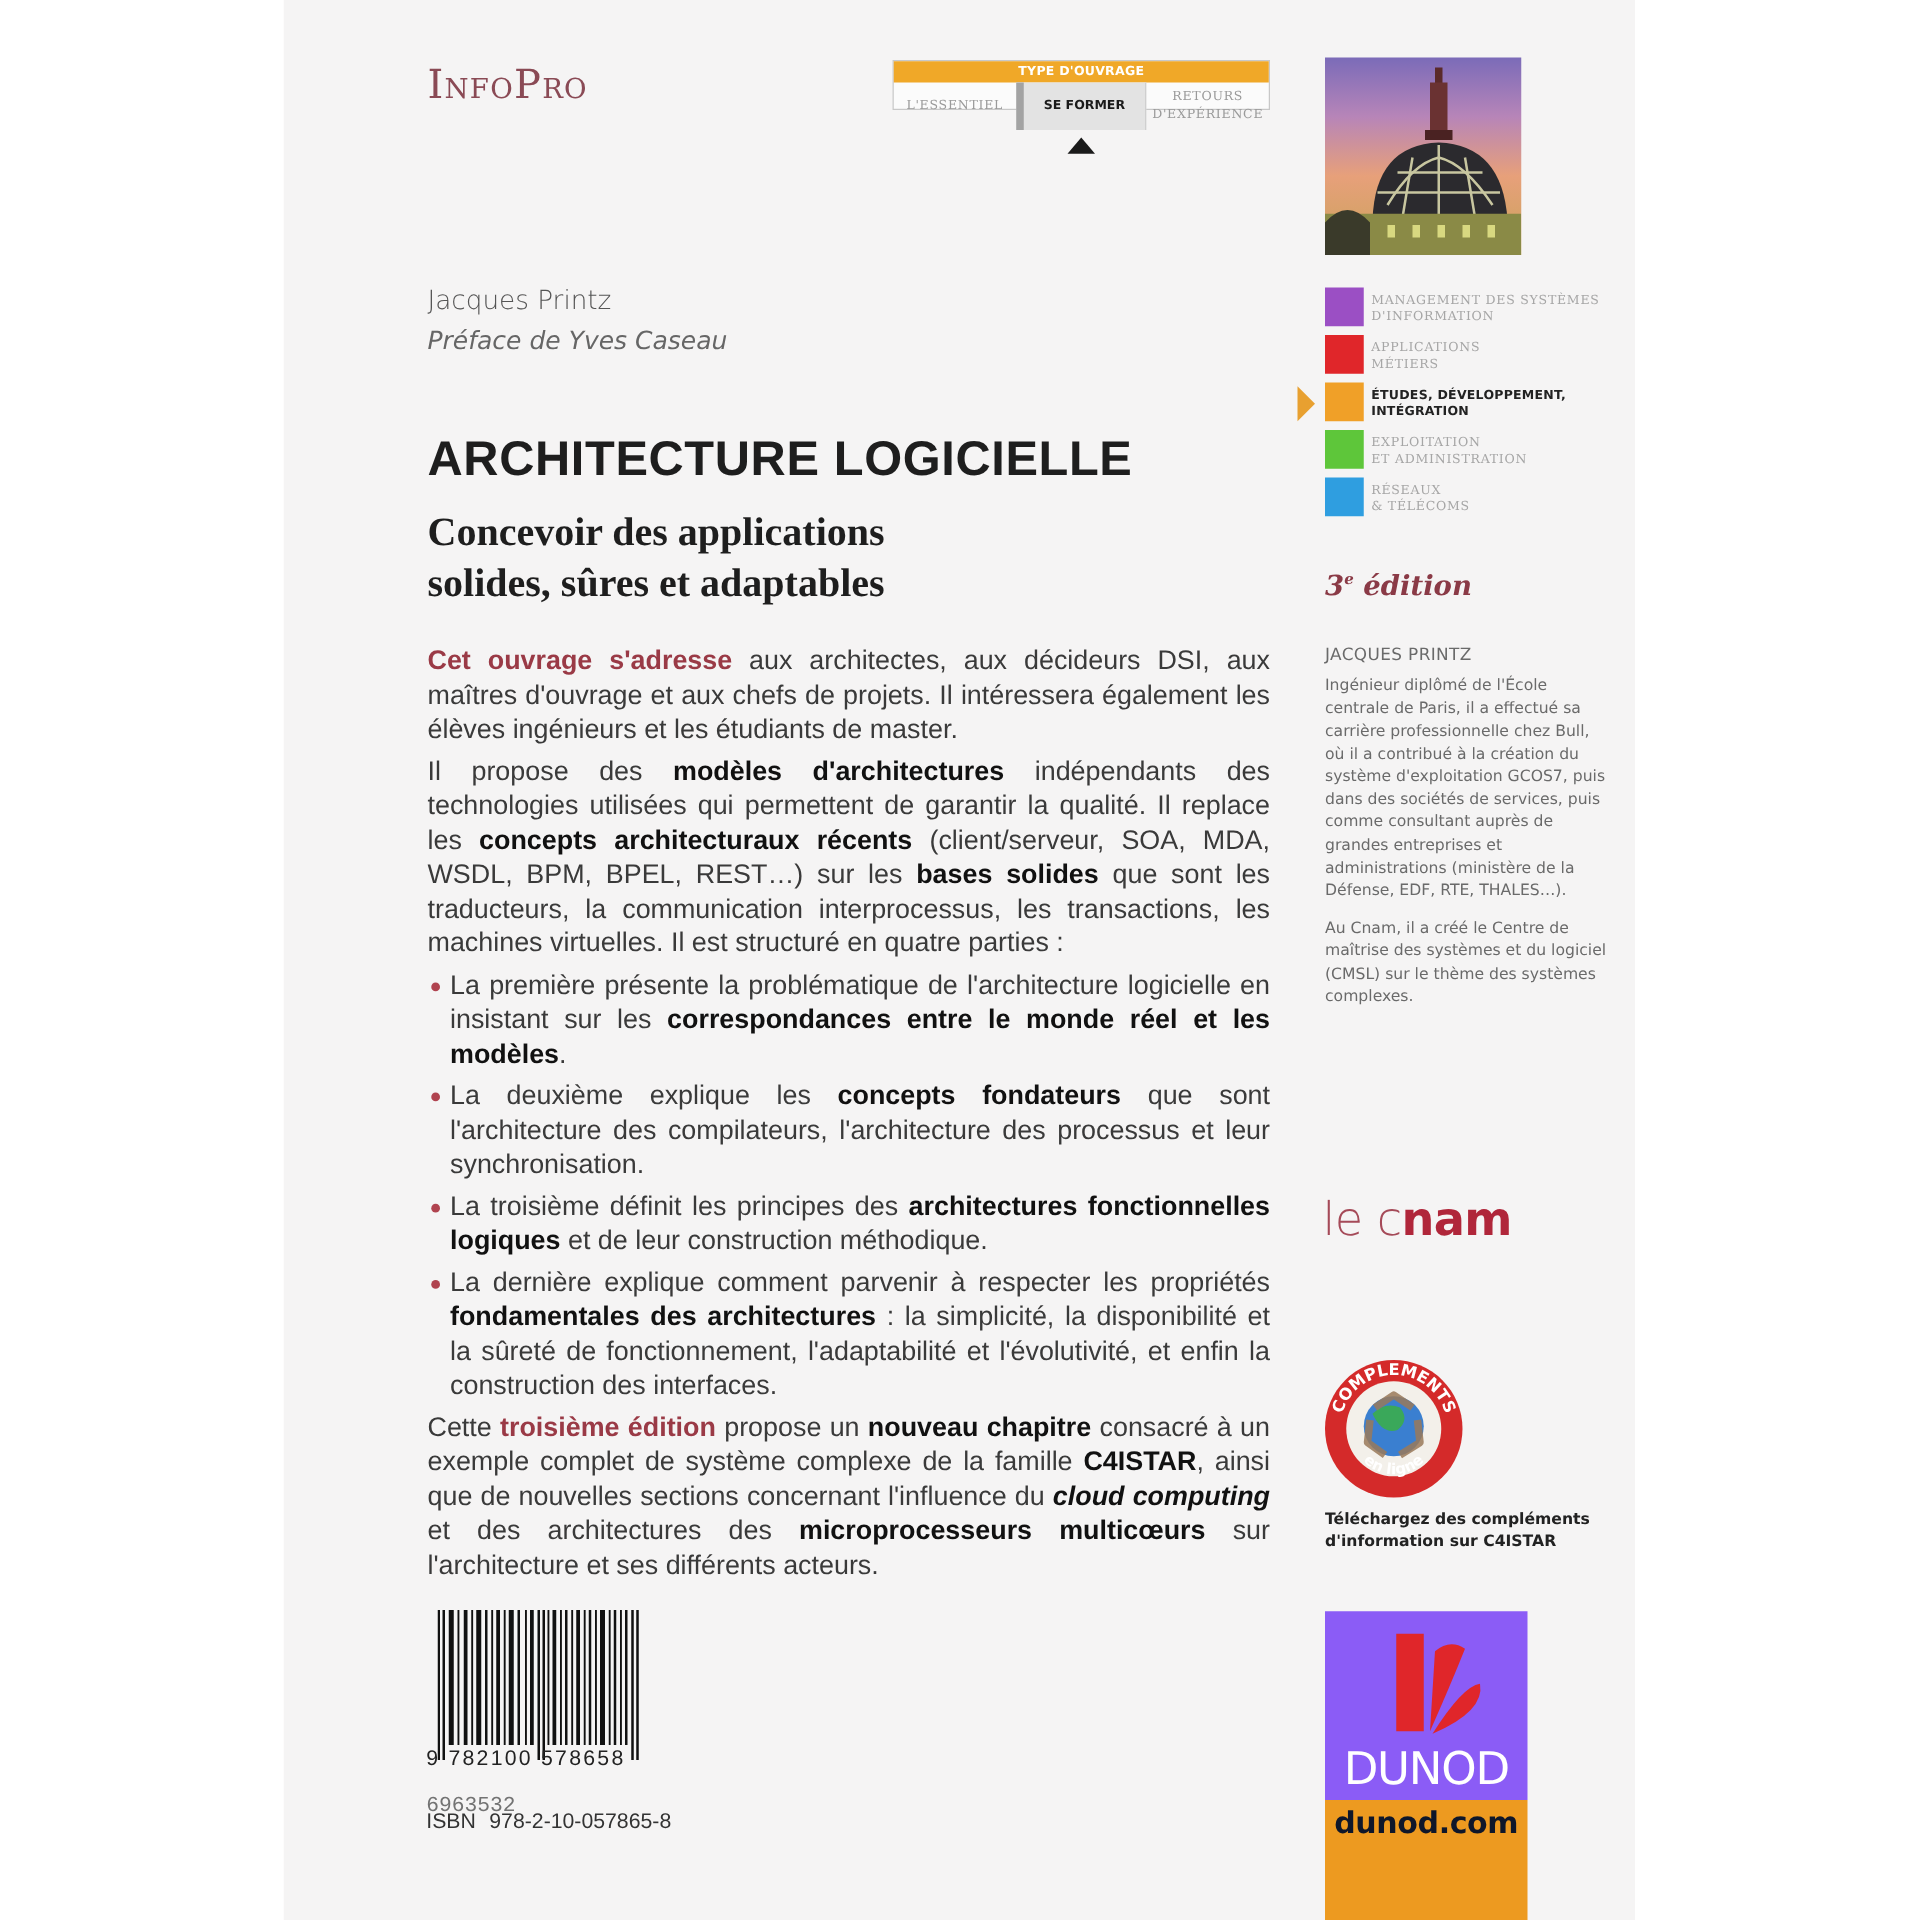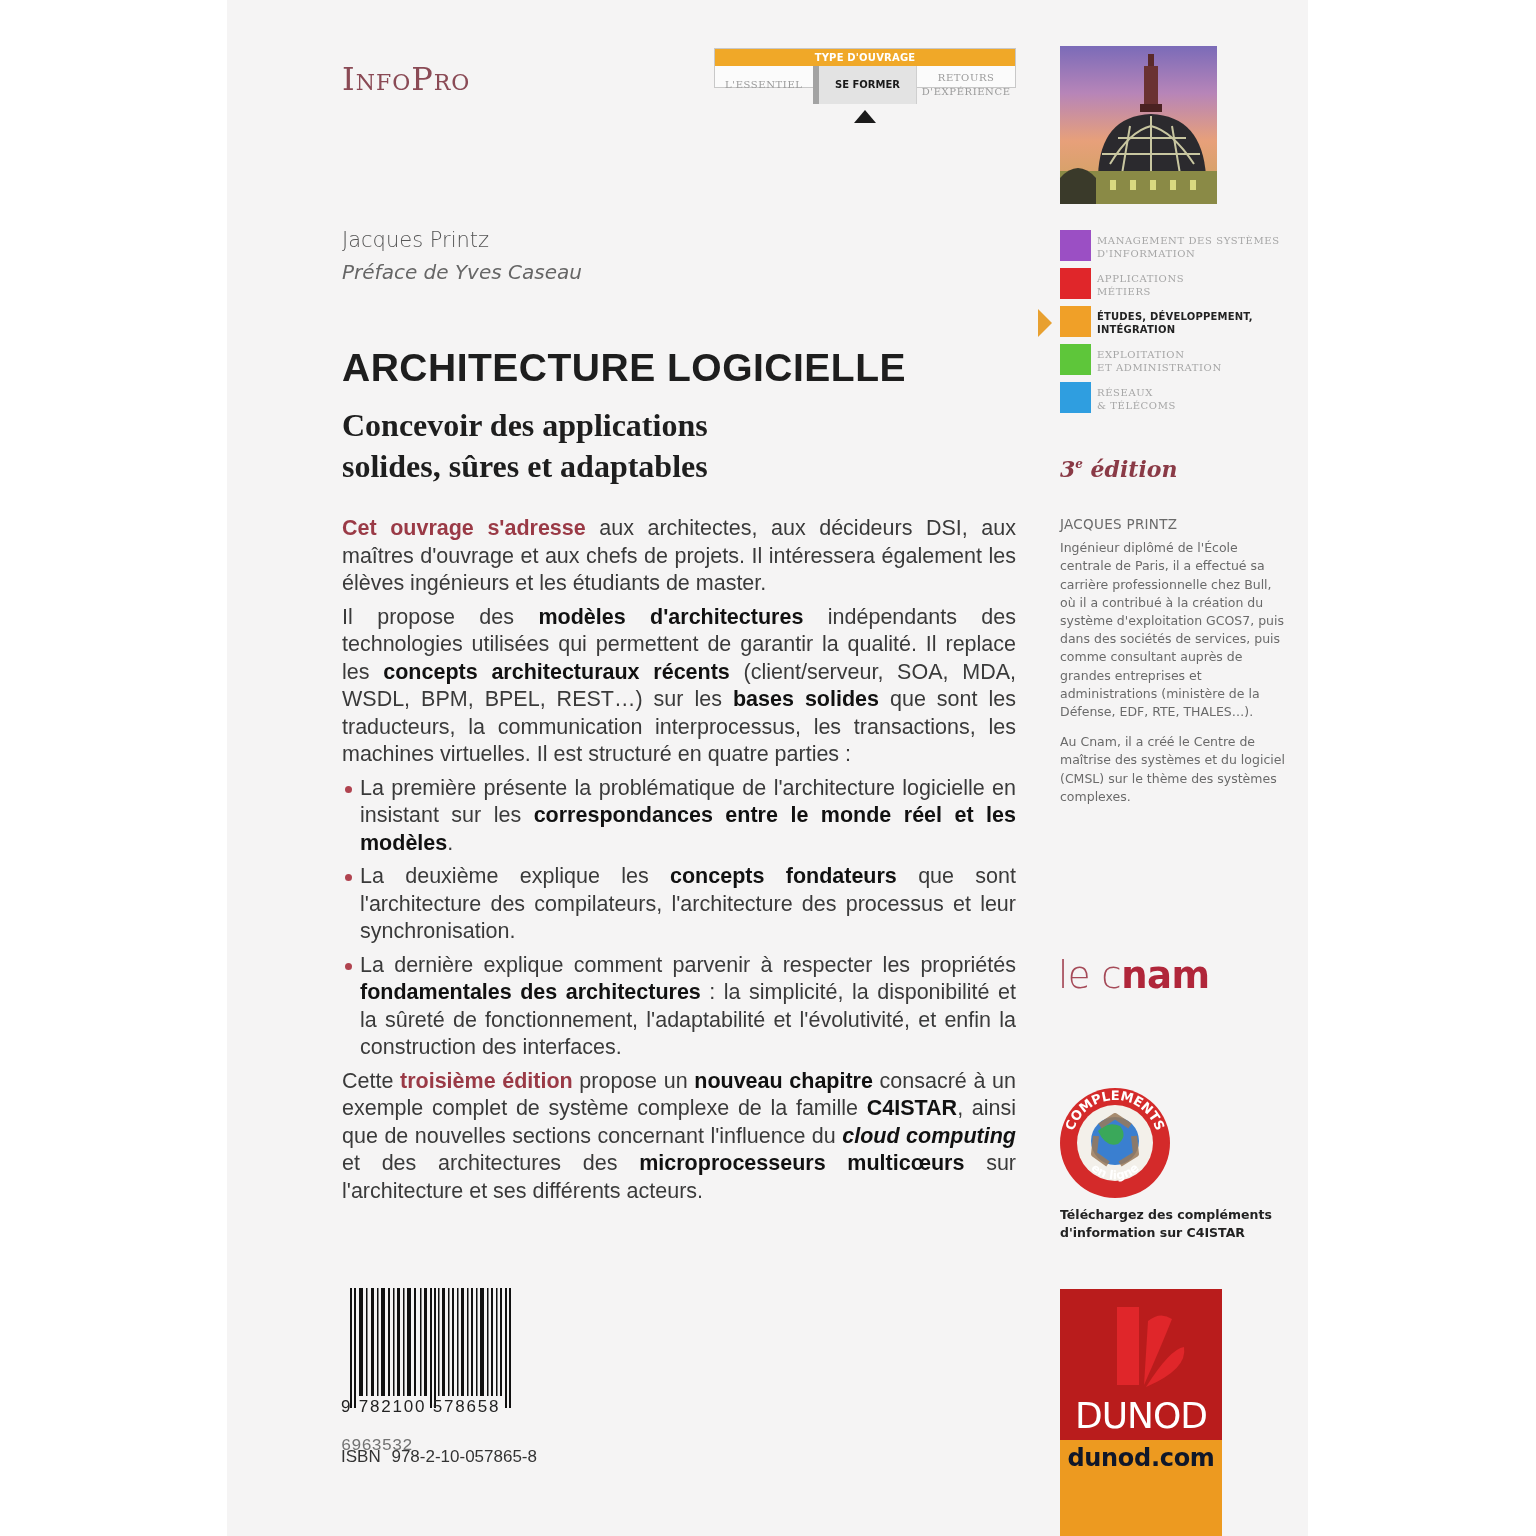--- a/index.html
+++ b/index.html
@@ -8,21 +8,21 @@
 
     .page {
       position: absolute; left: 227px; top: 0; width: 1081px; height: 1536px;
       background: #f5f4f4;
     }
 
     
     .brand {
       position: absolute; left: 342px; top: 48px;
       font-family: "DejaVu Serif", serif; font-size: 32px; color: #8a4a55;
-      letter-spacing: 1px; font-variant: small-caps; margin-top: 12px;
+      letter-spacing: 1px; font-variant: small-caps;
     }
 
     
     .type-box {
       position: absolute; left: 714px; top: 48px; width: 302px; height: 40px;
       border: 1px solid #c8c8c8; background: #fbfbfb;
     }
     .type-header {
       height: 17px; background: #f0a828; color: #fff;
       font-family: "DejaVu Sans", sans-serif; font-weight: bold;
@@ -137,21 +137,21 @@
     }
     .complements-caption {
       position: absolute; left: 1060px; top: 1206px; width: 240px;
       font-family: "DejaVu Sans", sans-serif; font-size: 12.5px; line-height: 18px;
       color: #222; font-weight: bold;
     }
 
     .dunod {
       position: absolute; left: 1060px; top: 1289px; width: 162px; height: 247px;
     }
-    .dunod-top { height: 151px; background: #b91c1c; position: relative; }
+    .dunod-top { height: 151px; background: #8b5cf6; position: relative; }
     .dunod-bottom { height: 96px; background: #ed9a20; position: relative; }
     .dunod-name {
       position: absolute; left: 0; right: 0; bottom: 4px; text-align: center;
       font-family: "DejaVu Sans", sans-serif; font-size: 36px; color: #fff; letter-spacing: -1px;
     }
     .dunod-url {
       position: absolute; left: 0; right: 0; top: 4px; text-align: center;
       font-family: "DejaVu Sans", sans-serif; font-weight: bold; font-size: 24px; color: #0f172a;
       letter-spacing: -0.3px;
     }
@@ -237,20 +237,21 @@
 <div class="body">
   <p>
     <span class="accent">Cet ouvrage s'adresse</span><span> aux architectes, aux décideurs DSI, aux maîtres d'ouvrage et aux chefs de projets. Il intéressera également les élèves ingénieurs et les étudiants de master.</span>
   </p>
   <p>
     <span>Il propose des </span><b>modèles d'architectures</b><span> indépendants des technologies utilisées qui permettent de garantir la qualité. Il replace les </span><b>concepts architecturaux récents</b><span> (client/serveur, SOA, MDA, WSDL, BPM, BPEL, REST…) sur les </span><b>bases solides</b><span> que sont les traducteurs, la communication interprocessus, les transactions, les machines virtuelles. Il est structuré en quatre parties :</span>
   </p>
   <ul>
     <li><span>La première présente la problématique de l'architecture logicielle en insistant sur les </span><b>correspondances entre le monde réel et les modèles</b><span>.</span></li>
     <li><span>La deuxième explique les </span><b>concepts fondateurs</b><span> que sont l'architecture des compilateurs, l'architecture des processus et leur synchronisation.</span></li>
+    <li><span>La troisième définit les principes des </span><b>architectures fonctionnelles logiques</b><span> et de leur construction méthodique.</span></li>
     <li><span>La dernière explique comment parvenir à respecter les propriétés </span><b>fondamentales des architectures</b><span> : la simplicité, la disponibilité et la sûreté de fonctionnement, l'adaptabilité et l'évolutivité, et enfin la construction des interfaces.</span></li>
   </ul>
   <p>
     <span>Cette </span><span class="accent">troisième édition</span><span> propose un </span><b>nouveau chapitre</b><span> consacré à un exemple complet de système complexe de la famille </span><b>C4ISTAR</b><span>, ainsi que de nouvelles sections concernant l'influence du </span><b><i>cloud computing</i></b><span> et des architectures des </span><b>microprocesseurs multicœurs</b><span> sur l'architecture et ses différents acteurs.</span>
   </p>
 </div>
 
 <div class="cats">
   <div class="cat">
     <div class="cat-swatch" style="background:#9b4fc4"></div>

